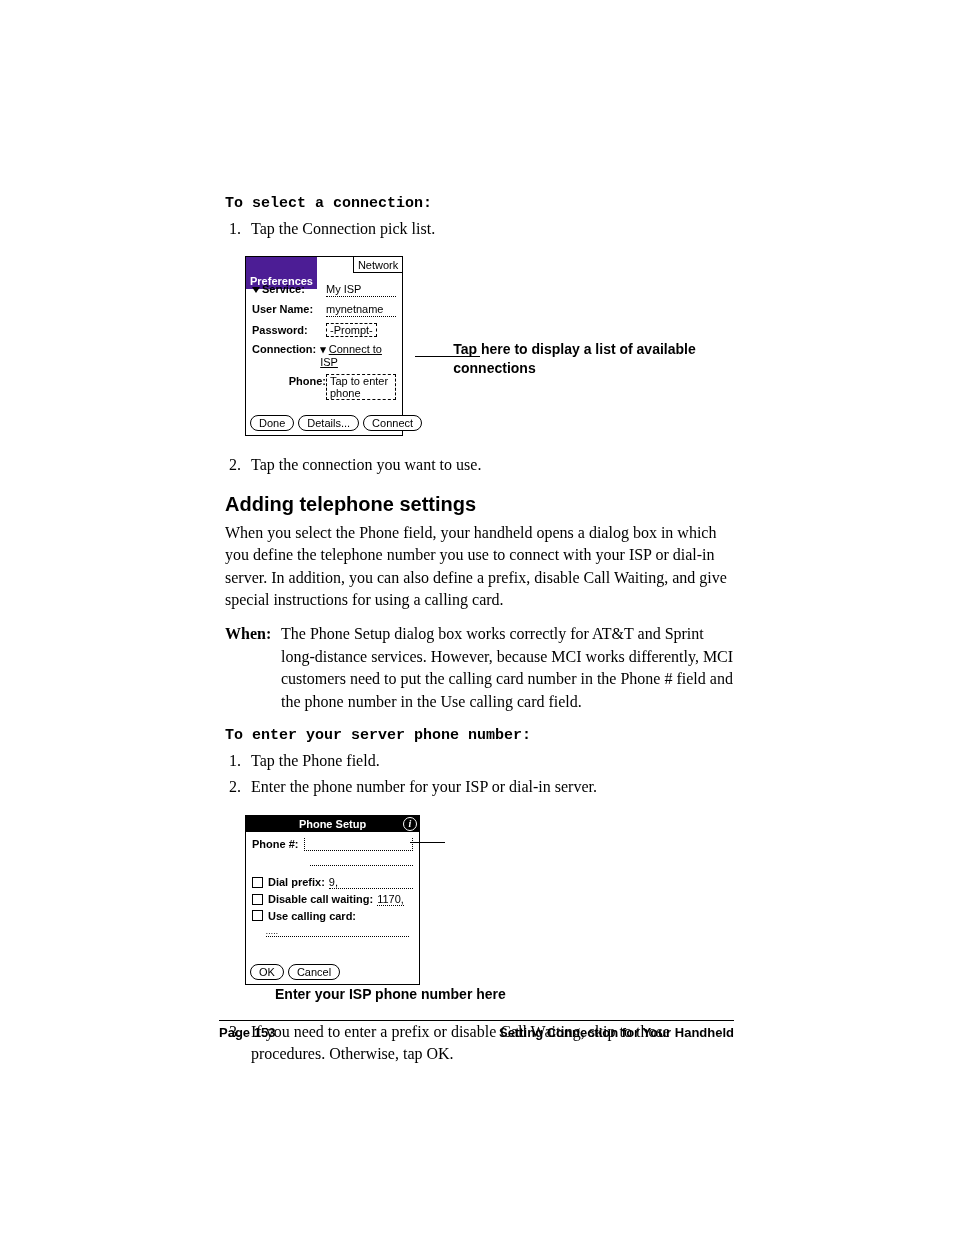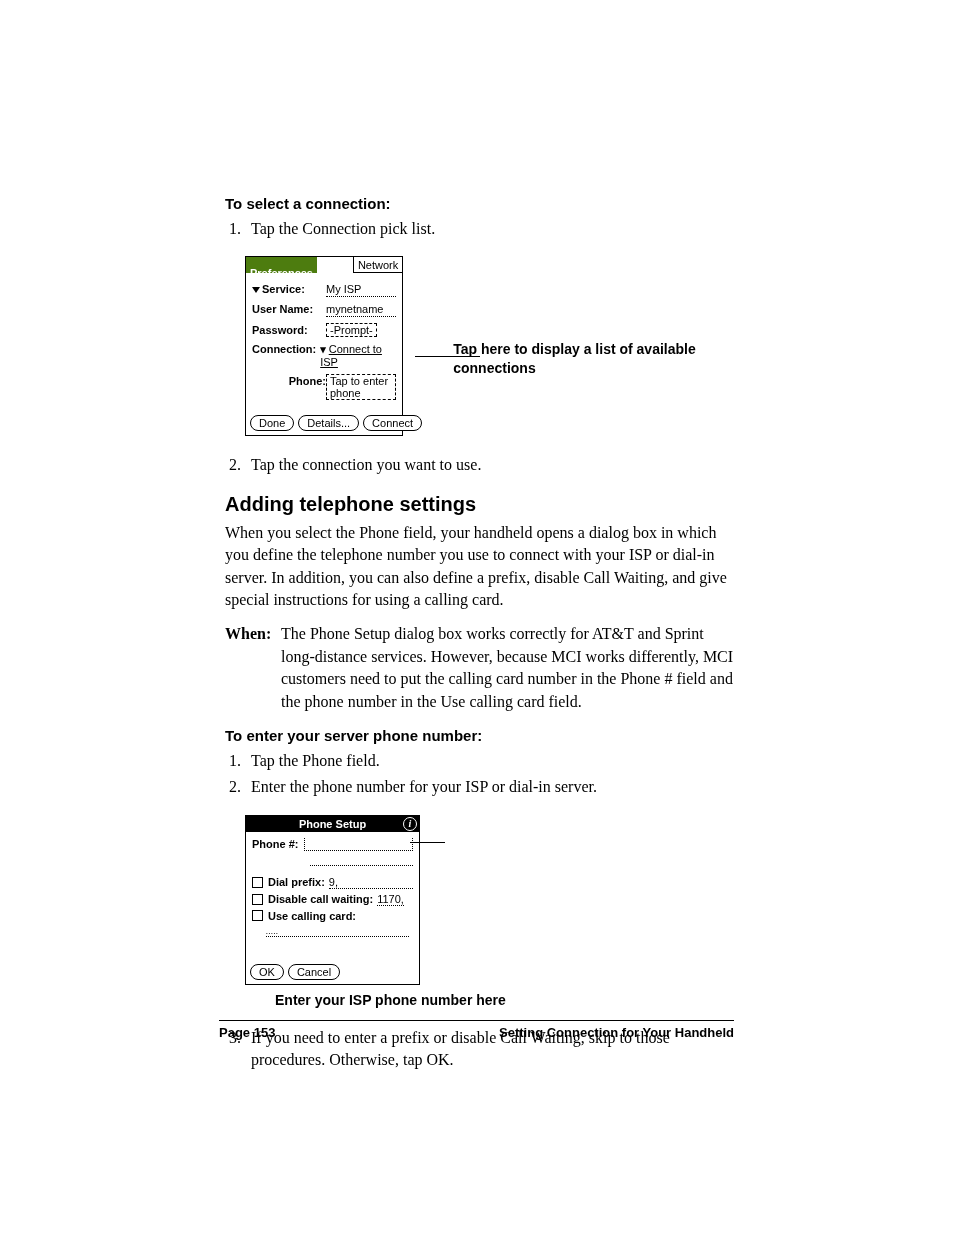--- a/index.html
+++ b/index.html
@@ -9,21 +9,21 @@
     color: #000;
   }
   .page {
     width: 954px;
     height: 1235px;
     position: relative;
     box-sizing: border-box;
     padding: 195px 220px 0 225px;
   }
   .bold-heading {
-    font-family: Liberation Sans, sans-serif;
+    font-family: Liberation Mono, monospace;
     font-weight: bold;
     font-size: 15px;
     margin: 0 0 6px 0;
   }
   ol {
     margin: 0 0 16px 0;
     padding-left: 20px;
   }
   ol li {
     font-size: 16px;
@@ -48,23 +48,23 @@
     height: 180px;
   }
   .titlebar {
     display: flex;
     justify-content: space-between;
     height: 16px;
     line-height: 16px;
     font-weight: bold;
   }
   .titlebar .left {
-    background: #4d7c0f;
+    background: #4c1d95;
     color: #fff;
-    padding: 8px 4px;
+    padding: 16px 4px;
   }
   .titlebar .right {
     color: #000;
     border: 1px solid #000;
     border-top: none;
     border-right: none;
     padding: 0 4px;
     font-weight: normal;
   }
   .form-area {
@@ -314,21 +314,21 @@
           <span>Use calling card:</span>
         </div>
         <div style="border-bottom:1px dotted #000; margin:0 4px 0 14px; height:10px; font-weight:normal; font-style:italic; font-size:9px;">.....</div>
       </div>
       <div class="btn-row">
         <span class="pbtn">OK</span>
         <span class="pbtn">Cancel</span>
       </div>
     </div>
     <div class="callout-line" style="top:27px; left:165px; width:35px;"></div>
-    <div class="callout" style="margin-left:30px; margin-top:6px;">Enter your ISP phone number here</div>
+    <div class="callout" style="margin-left:30px; ">Enter your ISP phone number here</div>
   </div>
 
   <ol start="3">
     <li>If you need to enter a prefix or disable Call Waiting, skip to those procedures. Otherwise, tap OK.</li>
   </ol>
 
   <div class="footer">
     <span>Page 153</span>
     <span>Setting Connection for Your Handheld</span>
   </div>

